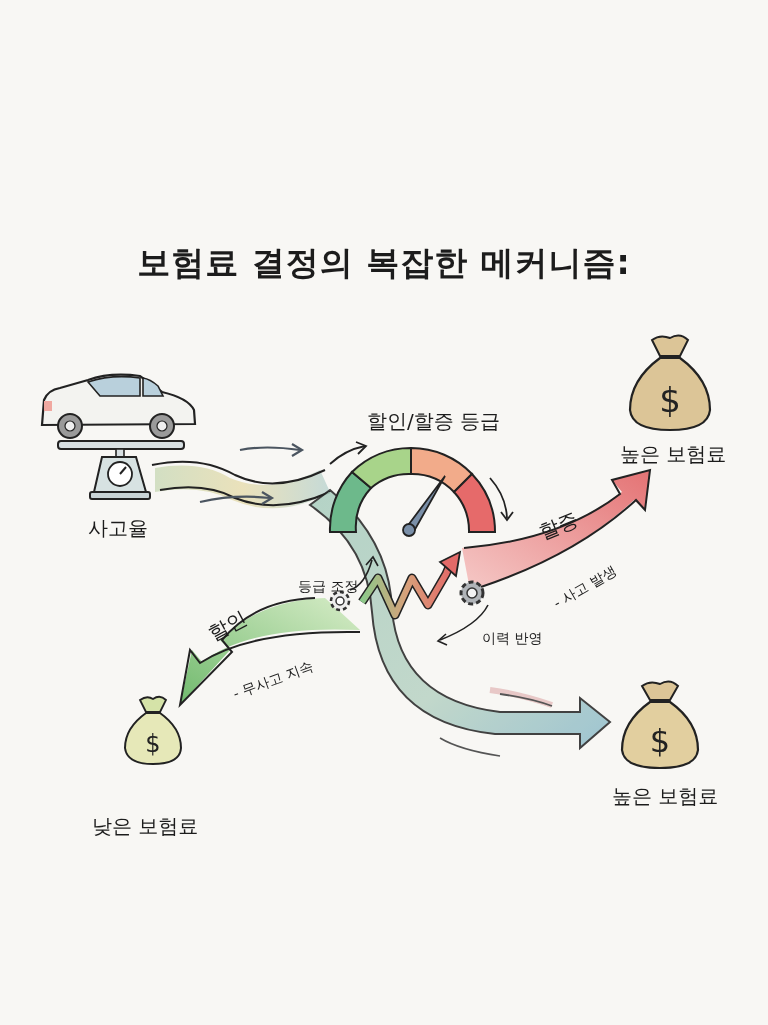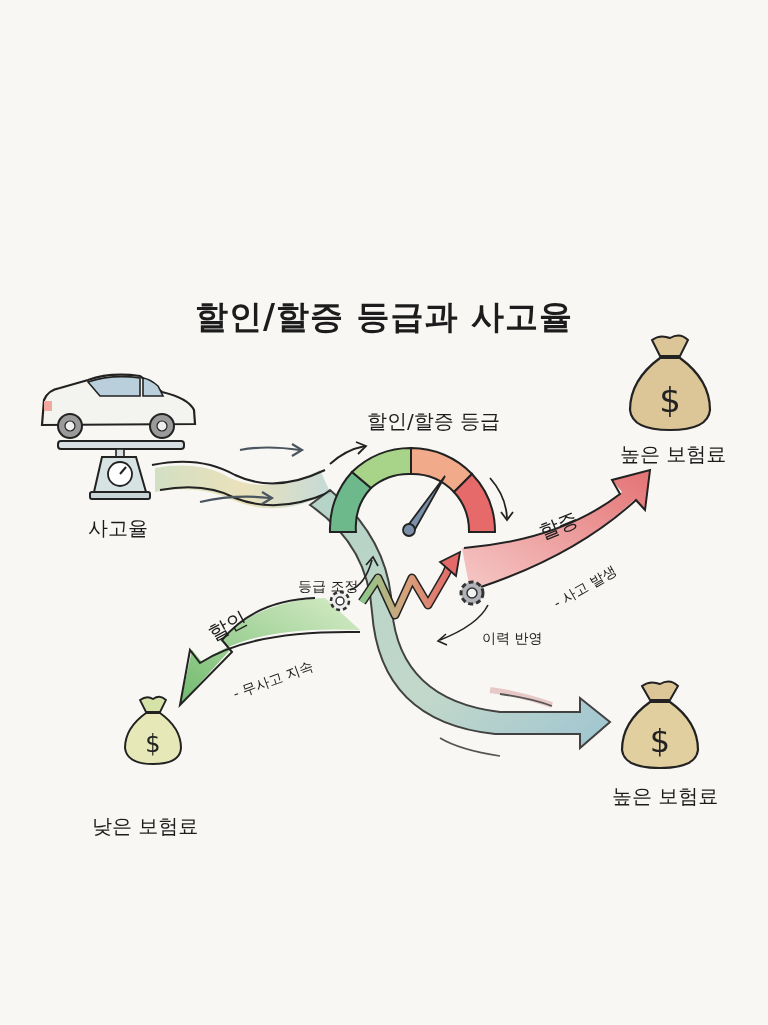--- a/index.html
+++ b/index.html
@@ -20,21 +20,21 @@
   .lbl { position:absolute; font-size:20px; white-space:nowrap; }
   .lbl-sm { position:absolute; font-size:14px; white-space:nowrap; }
   .rot { transform-origin:left center; }
   svg { position:absolute; left:0; top:0; }
 </style>
 </head>
 <body>
 
 <div class="canvas">
 
-  <div class="title t2">할인/할증 등급과 사고율</div>
+  <div class="title t1">보험료 결정의 복잡한 메커니즘:</div>
 
   <svg width="768" height="1025" viewBox="0 0 768 1025">
     <defs>
       <linearGradient id="gNeutral" x1="0" y1="0" x2="1" y2="1">
         <stop offset="0" stop-color="#a9cdbf"></stop>
         <stop offset="0.6" stop-color="#b9d3c4"></stop>
         <stop offset="1" stop-color="#8fbccb"></stop>
       </linearGradient>
       <linearGradient id="gWave" x1="0" y1="0" x2="1" y2="0">
         <stop offset="0" stop-color="#c9d9b7"></stop>

